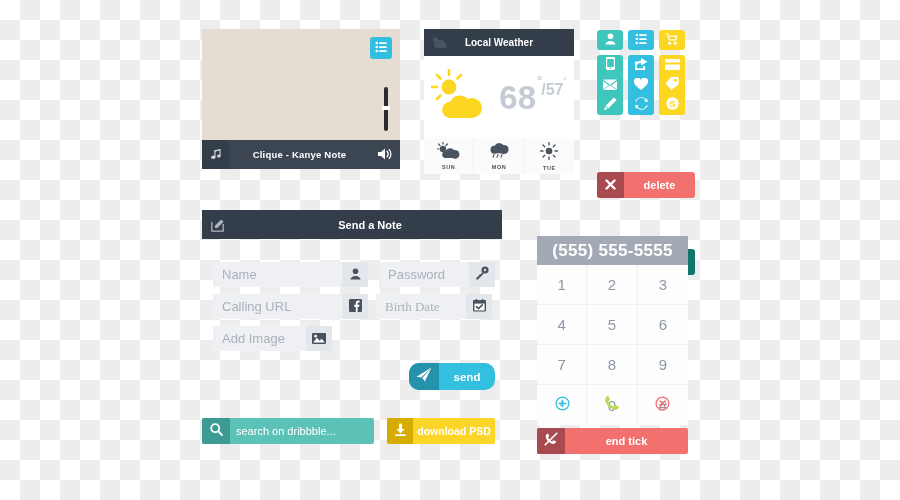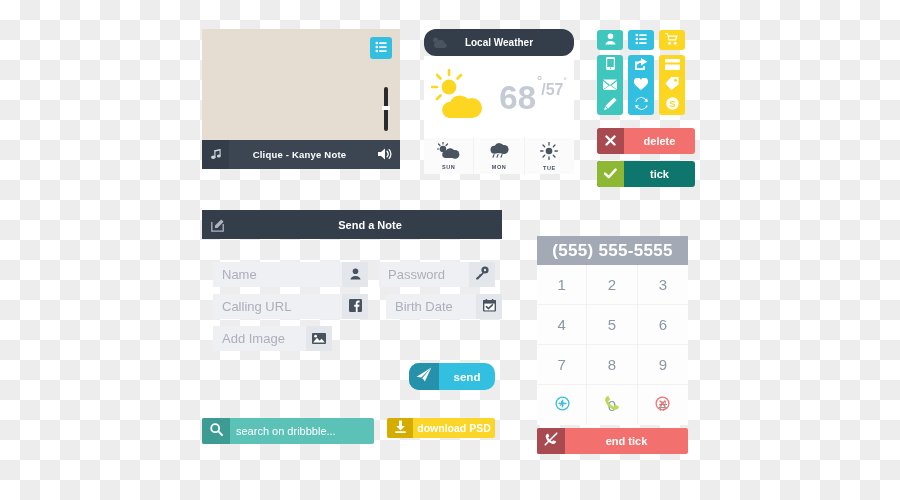--- a/index.html
+++ b/index.html
@@ -22,21 +22,21 @@
     display:flex;align-items:center;justify-content:center;}
   #volume-slider{position:absolute;right:12px;top:58px;width:4px;height:44px;background:#2b2b2b;border-radius:2px;}
   #volume-handle{position:absolute;left:-2px;top:19px;width:8px;height:4px;background:#ffffff;}
   #player-bar{position:absolute;left:0;top:111px;width:198px;height:29px;background:#3c4552;display:flex;align-items:center;}
   #player-note-btn{width:27px;height:29px;background:#343d4a;display:flex;align-items:center;justify-content:center;}
   #track-title{flex:1;text-align:center;color:#fff;font-size:9.5px;font-weight:bold;letter-spacing:.2px;}
   #volume-icon{width:30px;display:flex;align-items:center;justify-content:center;}
 
   
   #weather-widget{left:424px;top:29px;width:150px;height:145px;}
-  #weather-header{height:27px;background:#343d4a;display:flex;align-items:center;position:relative;border-radius:12px;}
+  #weather-header{height:27px;background:#343d4a;display:flex;align-items:center;position:relative;}
   #weather-header-icon{position:absolute;left:7px;top:6px;}
   #weather-title{flex:1;text-align:center;color:#fff;font-size:10px;font-weight:bold;}
   #weather-body{height:82px;background:#fff;display:flex;align-items:center;justify-content:center;gap:6px;}
   #weather-temps{display:flex;flex-direction:row;align-items:flex-start;line-height:1;}
   #temp-high{font-size:33px;font-weight:bold;color:#c5cbd4;position:relative;}
   #temp-high sup{font-size:13px;position:relative;top:-12px;left:1px;}
   #temp-low{font-size:16px;font-weight:bold;color:#c5cbd4;margin-top:1px;}
   #temp-low sup{font-size:8px;position:relative;top:-5px;}
   #weather-forecast{height:36px;background:#fbfbfb;display:flex;}
   .forecast-day{flex:1;display:flex;flex-direction:column;align-items:center;justify-content:center;gap:1px;
@@ -48,49 +48,49 @@
   #icon-grid{left:597px;top:30px;display:flex;gap:5px;}
   .icon-col{display:flex;flex-direction:column;gap:5px;}
   .icon-tile{width:26px;height:20px;border-radius:3px;display:flex;align-items:center;justify-content:center;}
   .icon-tile.teal{background:#3fc6bd;}
   .icon-tile.blue{background:#33c0e0;}
   .icon-tile.yellow{background:#fcd621;}
   .col-group{border-radius:3px;overflow:hidden;display:flex;flex-direction:column;}
 
   
   #action-buttons{left:597px;top:128px;display:flex;flex-direction:column;gap:7px;}
-  .action-btn{width:98px;height:26px;border-radius:3px;overflow:hidden;display:flex;align-items:center;}
+  .action-btn{width:98px;height:26px;border-radius:3px;overflow:hidden;display:flex;align-items:center;margin-top:44px;}
   .action-icon{width:27px;height:26px;display:flex;align-items:center;justify-content:center;}
   .action-label{flex:1;text-align:center;color:#fff;font-size:11px;font-weight:bold;}
   #delete-btn{background:#f2706d;}
   #delete-btn .action-icon{background:#a94a50;}
   #tick-btn{background:#0f766e;}
   #tick-btn .action-icon{background:#8eb833;}
 
   
   #note-header{left:202px;top:210px;width:300px;height:29px;background:#343d4a;display:flex;align-items:center;position:relative;}
   #note-header-icon{position:absolute;left:9px;top:8px;}
   #note-title{flex:1;text-align:center;color:#fff;font-size:11px;font-weight:bold;padding-left:36px;}
   .field{position:absolute;height:25px;background:#eef0f3;display:flex;align-items:center;}
   .field-text{flex:1;padding-left:9px;font-size:13px;color:#aab0bb;}
   .field-icon{width:26px;height:25px;background:#e3e6eb;display:flex;align-items:center;justify-content:center;}
   #f-name{left:213px;top:262px;width:155px;}
   #f-fburl{left:213px;top:294px;width:155px;}
   #f-addimg{left:213px;top:326px;width:119px;}
   #f-password{left:379px;top:262px;width:116px;}
-  #f-birth{left:386px;top:294px;width:116px;}
+  #f-birth{left:376px;top:294px;width:116px;font-family:Liberation Serif, serif;}
 
   
   #send-btn{left:409px;top:363px;width:86px;height:27px;border-radius:10px;overflow:hidden;display:flex;align-items:center;background:#33c0e0;}
   #send-btn .bicon{width:30px;height:27px;background:#2591ab;display:flex;align-items:center;justify-content:center;}
   #send-btn .blabel{flex:1;text-align:center;color:#fff;font-size:11.5px;font-weight:bold;}
   #search-btn{left:202px;top:418px;width:172px;height:26px;border-radius:2px;overflow:hidden;display:flex;align-items:center;background:#5cc2b8;}
   #search-btn .bicon{width:28px;height:26px;background:#3c9c94;display:flex;align-items:center;justify-content:center;}
   #search-btn .blabel{flex:1;padding-left:6px;color:#fff;font-size:11px;}
-  #download-btn{left:387px;top:418px;width:108px;height:20px;border-radius:2px;overflow:hidden;display:flex;align-items:center;background:#fbd527;}
+  #download-btn{left:387px;top:418px;width:108px;height:26px;border-radius:2px;overflow:hidden;display:flex;align-items:center;background:#fbd527;}
   #download-btn .bicon{width:26px;height:26px;background:#d4ad00;display:flex;align-items:center;justify-content:center;}
   #download-btn .blabel{flex:1;text-align:center;color:#fff;font-size:10.5px;font-weight:bold;}
 
   
   #dial-header{left:537px;top:210px;width:151px;height:26px;background:#343d4a;display:flex;align-items:center;position:relative;}
   #dial-header-icon{position:absolute;left:12px;top:7px;}
   #dial-title{flex:1;text-align:center;color:#fff;font-size:9.5px;font-weight:bold;}
   #dial-display{left:537px;top:236px;width:151px;height:29px;background:#a3aab5;display:flex;align-items:center;justify-content:center;}
   #dial-number{color:#fff;font-size:17px;font-weight:bold;letter-spacing:.3px;}
   #keypad{left:537px;top:265px;width:151px;height:160px;background:#fdfdfd;display:grid;

